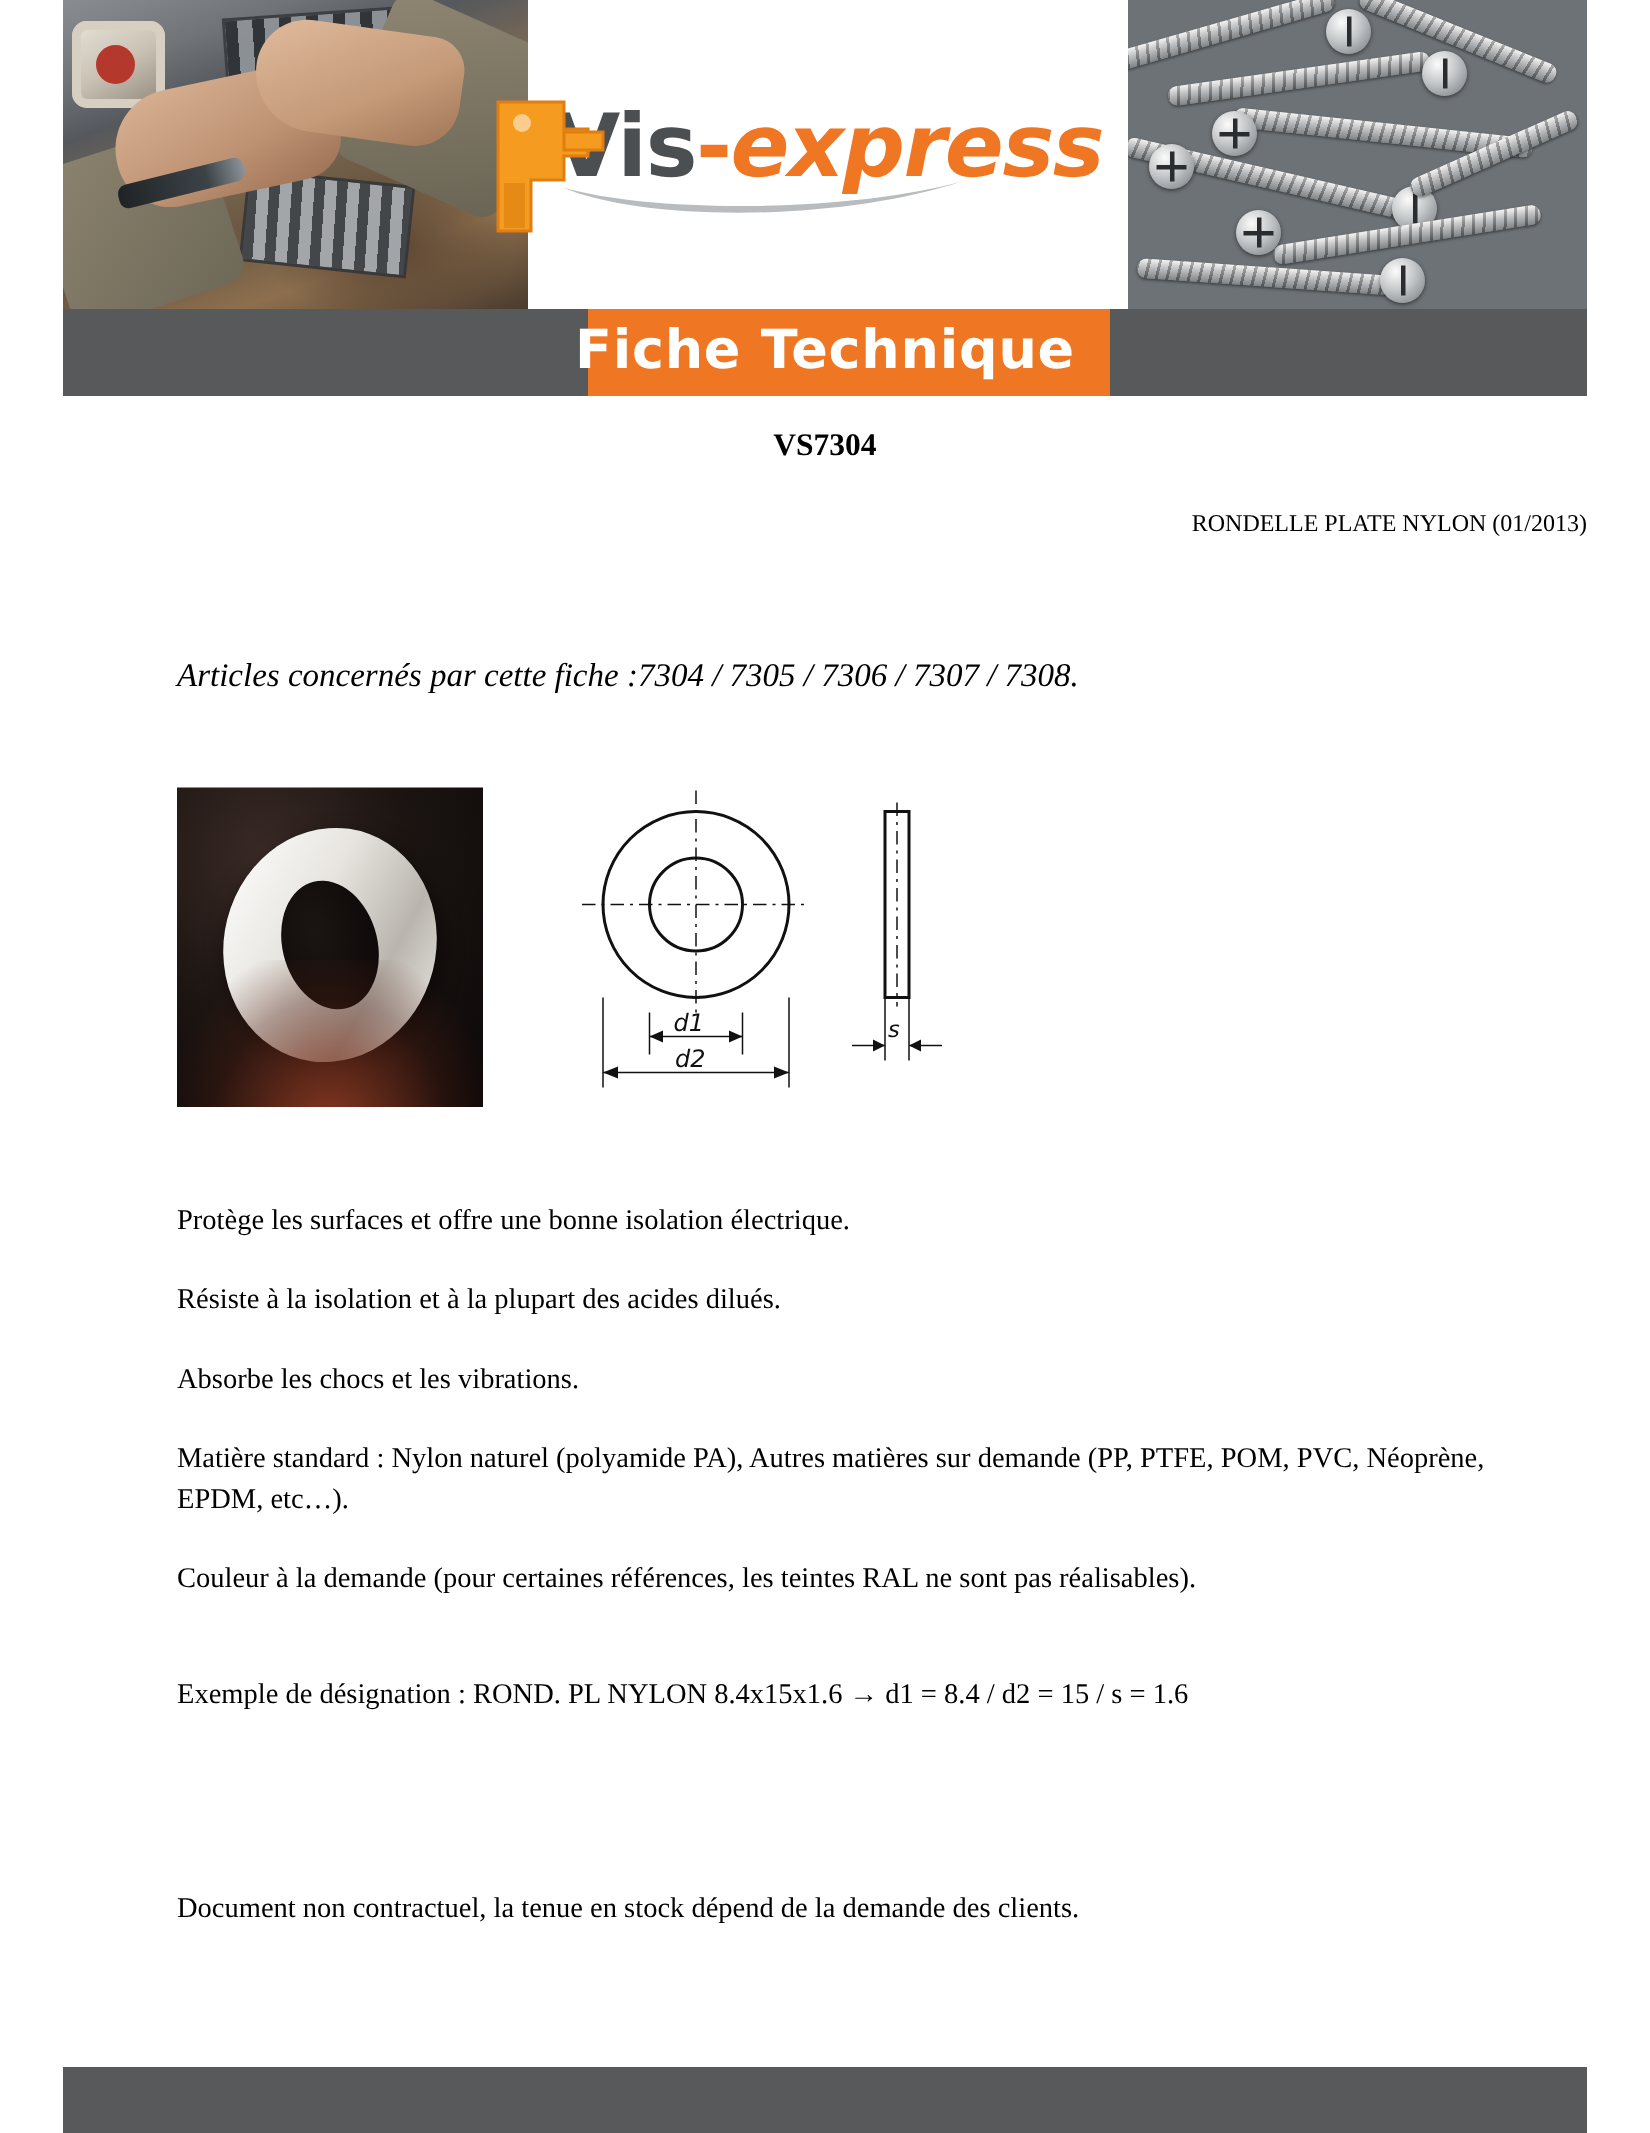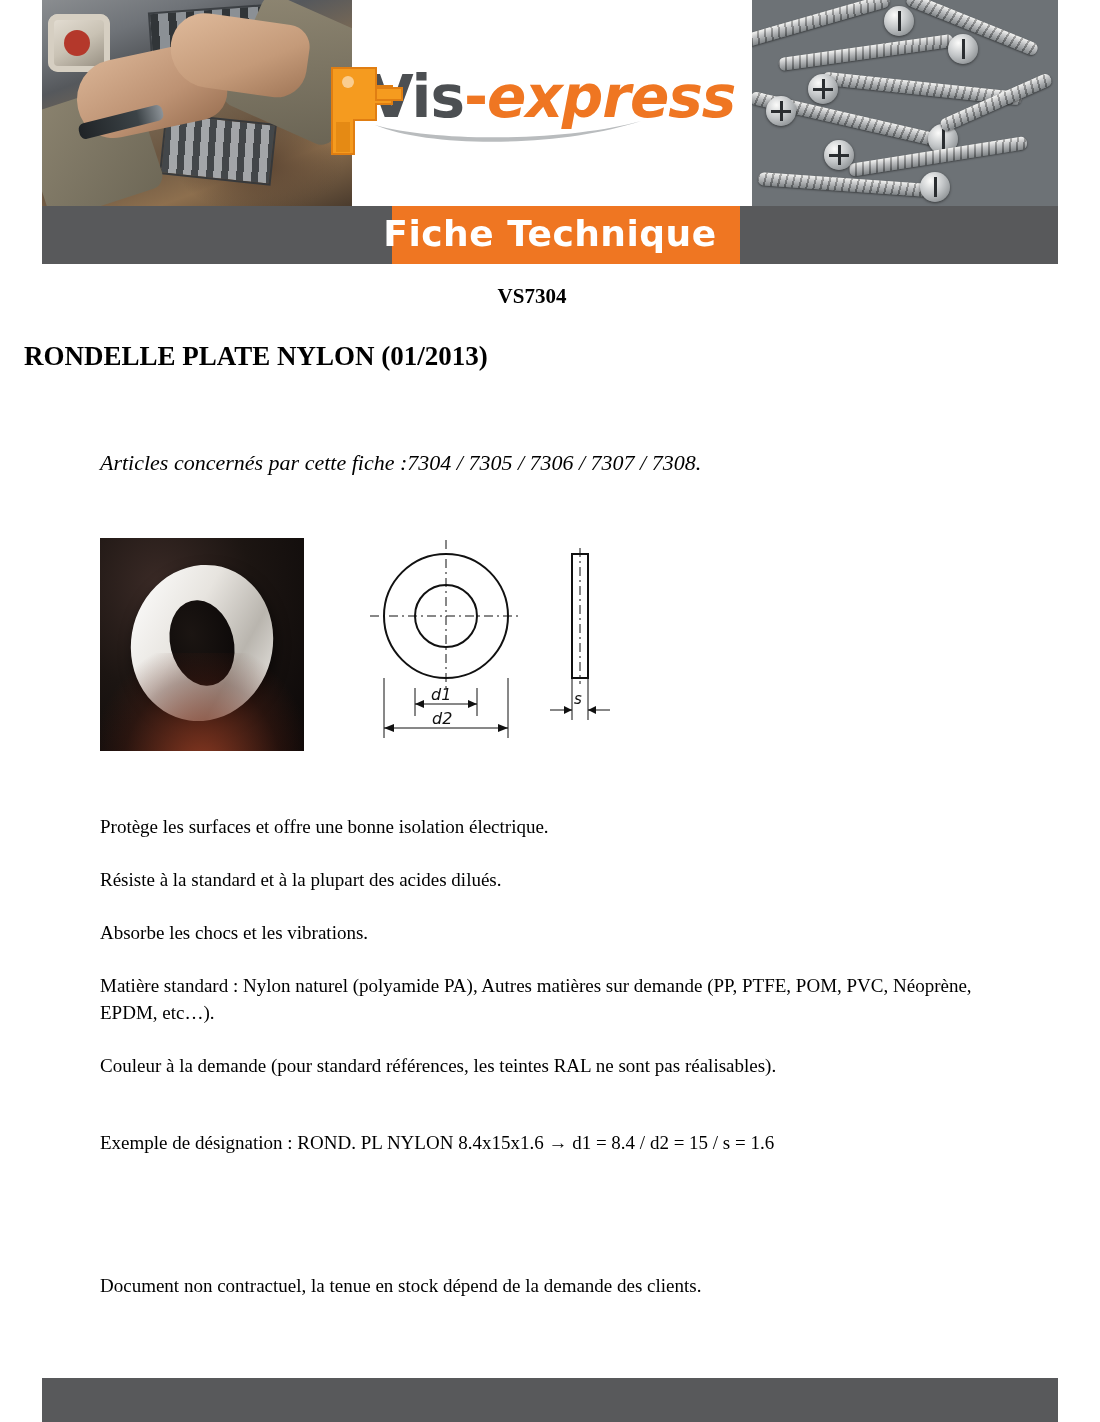--- a/index.html
+++ b/index.html
@@ -254,34 +254,34 @@
     font-family: "DejaVu Sans", sans-serif;
     font-weight: bold;
     font-size: 36px;
     color: #ffffff;
     letter-spacing: .5px;
   }
 
   
   .content {
     position: absolute;
-    left: 24px;
+    left: 42px;
     top: 264px;
     width: 1016px;
   }
   .ref {
     text-align: center;
     font-size: 21px;
     font-weight: bold;
     margin-top: 20px;
   }
   .doc-title {
-    text-align: left;
-    font-size: 27px;
-    font-weight: bold;
+    text-align: right;
+    font-size: 16px;
+    font-weight: normal;
     margin-top: 32px;
   }
   .articles {
     font-size: 22px;
     font-style: italic;
     margin: 78px 0 0 76px;
   }
 
   .figures {
     position: relative;
@@ -472,22 +472,22 @@
           <line x1="214" y1="172" x2="236" y2="172"></line>
           <line x1="252" y1="172" x2="274" y2="172"></line>
         </g>
         <polygon points="236,172 228,168 228,176" fill="#111"></polygon>
         <polygon points="252,172 260,168 260,176" fill="#111"></polygon>
         <text x="238" y="166" font-family="DejaVu Sans, sans-serif" font-size="15" fill="#111">s</text>
       </svg>
     </div>
 
     <p class="para first">Protège les surfaces et offre une bonne isolation électrique.</p>
-    <p class="para">Résiste à la standard et à la plupart des acides dilués.</p>
+    <p class="para">Résiste à la isolation et à la plupart des acides dilués.</p>
     <p class="para">Absorbe les chocs et les vibrations.</p>
     <p class="para">Matière standard : Nylon naturel (polyamide PA), Autres matières sur demande (PP, PTFE, POM, PVC, Néoprène, EPDM, etc…).</p>
-    <p class="para">Couleur à la demande (pour standard références, les teintes RAL ne sont pas réalisables).</p>
+    <p class="para">Couleur à la demande (pour certaines références, les teintes RAL ne sont pas réalisables).</p>
     <p class="para example">Exemple de désignation : ROND. PL NYLON 8.4x15x1.6 → d1 = 8.4 / d2 = 15 / s = 1.6</p>
     <p class="para footer-note">Document non contractuel, la tenue en stock dépend de la demande des clients.</p>
   </div>
 
   <div class="bottom-bar"></div>
 </div>
 
 </body></html>

